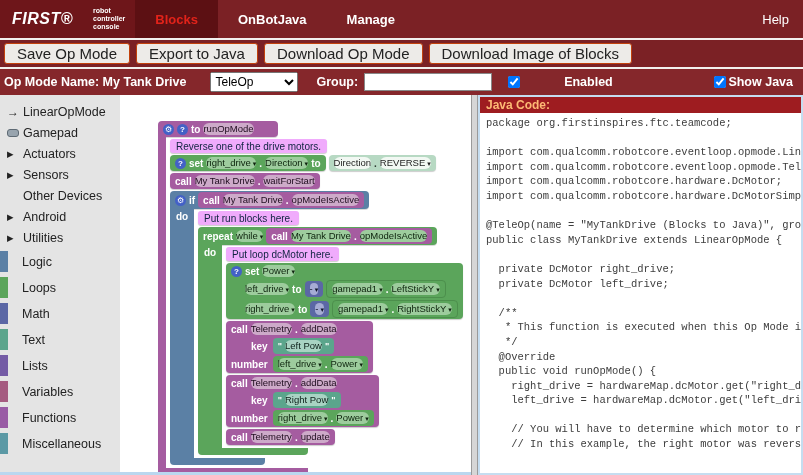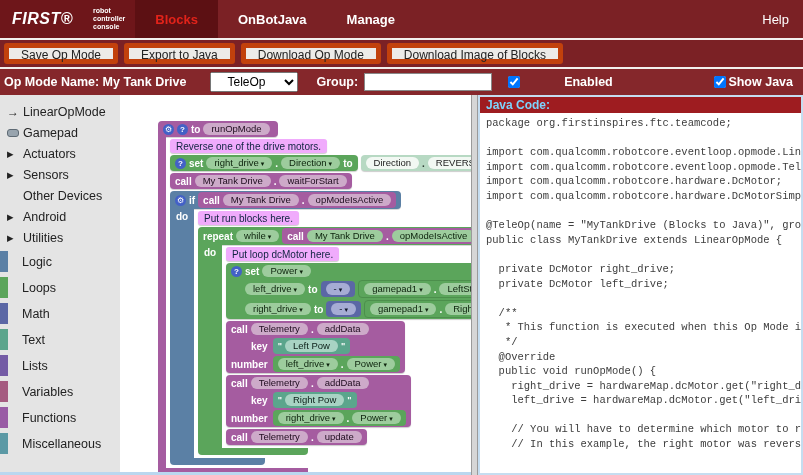--- a/index.html
+++ b/index.html
@@ -11,27 +11,27 @@
   .logo-first { font-style:italic; font-weight:bold; font-size:16px; letter-spacing:.5px; }
   .logo-sub { font-size:7px; line-height:8px; font-weight:bold; }
   .nav-tabs { display:flex; align-items:stretch; }
   .nav-tab { display:flex; align-items:center; padding:0 20px; font-size:13px; font-weight:bold; color:#fff; cursor:pointer; }
   .nav-tab.active { background:#5C1013; color:#E2231A; }
   .help-link { margin-left:auto; display:flex; align-items:center; padding:17px 14px; font-size:13px; cursor:pointer; }
   .sep { height:2px; background:#F2F0EE; }
 
   
   .toolbar { height:27px; background:#7B2125; display:flex; align-items:center; padding-left:4px; gap:6px; }
-  .tb-btn { height:21px; padding:0 12px; background:#EDEBE8; border:5px solid #c2410c; border-radius:3px; font-size:12px; color:#222; cursor:pointer; font-family:inherit; }
+  .tb-btn { height:21px; padding:0 12px; background:#EDEBE8; border:1px solid #c2410c; border-radius:3px; font-size:15px; color:#222; cursor:pointer; font-family:inherit; }
 
   
   .opbar { height:26px; background:#85272B; display:flex; align-items:center; color:#fff; font-size:12.5px; }
   .opbar b { font-weight:bold; }
   .op-name { margin-left:4px; }
-  .flavor-select { margin-left:24px; width:88px; height:20px; font-size:12px; font-family:inherit;padding-left:12px; }
+  .flavor-select { margin-left:24px; width:88px; height:20px; font-size:12px; font-family:inherit; }
   .group-label { margin-left:18px; }
   .group-input { margin-left:6px; width:128px; height:18px; border:1px solid #888; font-size:12px; padding:0 3px; }
   .chk-wrap { display:flex; align-items:center; gap:2px; font-weight:bold; }
   .chk-enabled { margin-left:16px;gap:44px; }
   .chk-showjava { margin-left:auto; margin-right:10px; }
   .chk-wrap input { width:12px; height:12px; }
 
   
   .main { display:flex; height:380px; }
   .left-area { flex:1; display:flex; border-bottom:3px solid #BAD7EF; min-width:0; }
@@ -45,21 +45,21 @@
   .gp-ico { width:12px; height:8px; background:#98A4AE; border:1px solid #5E6A74; border-radius:3px; }
   .cat-item { position:relative; height:25px; display:flex; align-items:center; padding-left:22px; font-size:12.5px; color:#222; cursor:pointer; margin-top:1px; }
   .cat-item:first-of-type { margin-top:14px; }
   .cat-bar { position:absolute; left:0; top:2px; width:8px; height:21px; }
 
   
   .workspace { flex:1; background:#fff; position:relative; overflow:hidden; }
   .ws-blocks { position:absolute; left:38px; top:26px; font-size:10px; }
 
   .kw { color:#fff; font-weight:bold; font-size:10px; white-space:nowrap; }
-  .chip { padding:0 8px; border-radius:7px; font-size:9.5px; height:12px; line-height:12px; white-space:nowrap; }
+  .chip { padding:0 0; border-radius:7px; font-size:9.5px; height:12px; line-height:12px; white-space:nowrap; }
   .dd::after { content:"\25BE"; font-size:7px; margin-left:2px; }
   .brow { display:flex; align-items:center; gap:3px; min-height:14px; width:max-content; }
   .blk { border-radius:4px; padding:1px 5px; width:max-content; box-shadow:0 1px 1px rgba(0,0,0,.2); }
   .c-purple { background:#A55CA0; } .c-purple .chip { background:#CDAAC9; color:#1e0c1e; }
   .c-green  { background:#5BA55B; } .c-green  .chip { background:#9DCC9D; color:#0d230d; }
   .c-blue   { background:#5B80A5; }
   .c-indigo { background:#5B67A5; } .c-indigo .chip { background:#A6ACD4; color:#10142a; }
   .c-teal   { background:#5BA58C; } .c-teal   .chip { background:#A8D3C3; color:#0c2019; }
   .c-pale   { background:#B7D9C3; } .c-pale   .chip { background:#F2F8F3; color:#222; } .c-pale .kw { color:#2e3e33; }
   .icon-circle { width:11px; height:11px; flex:none; border-radius:50%; background:#4361C6; color:#fff; font-size:8px; line-height:11px; text-align:center; font-weight:bold; cursor:pointer; }
@@ -79,21 +79,21 @@
   .addData .row1 { grid-column:1/3; }
   .addData .lbl { justify-self:end; color:#fff; font-weight:bold; font-size:10px; }
   .str-quote { color:#fff; font-size:9px; font-weight:bold; }
   .inline-socket { display:flex; align-items:center; gap:3px; }
 
   
   .splitter { width:7px; background:#D6D6D6; border-left:1px solid #9A9A9A; border-right:1px solid #9A9A9A; cursor:col-resize; flex:none; }
 
   
   .java { width:325px; flex:none; display:flex; flex-direction:column; border:2px solid #C5DDF0; background:#fff; }
-  .java-header { background:#9E1C20; color:#7dd3fc; font-weight:bold; font-size:12px; padding:1px 6px; flex:none; }
+  .java-header { background:#9E1C20; color:#fdba74; font-weight:bold; font-size:12px; padding:1px 6px; flex:none; }
   .java-body { flex:1; overflow:hidden; padding:4px 0 0 6px; font-family:"Liberation Mono","DejaVu Sans Mono",monospace; font-size:10.5px; color:#3d3d3d; }
   .code-line { height:14.6px; white-space:pre; }
 </style>
 </head>
 <body>
 
 <div class="header">
   <div class="logo-area">
     <span class="logo-first">FIRST®</span>
     <span class="logo-sub">

